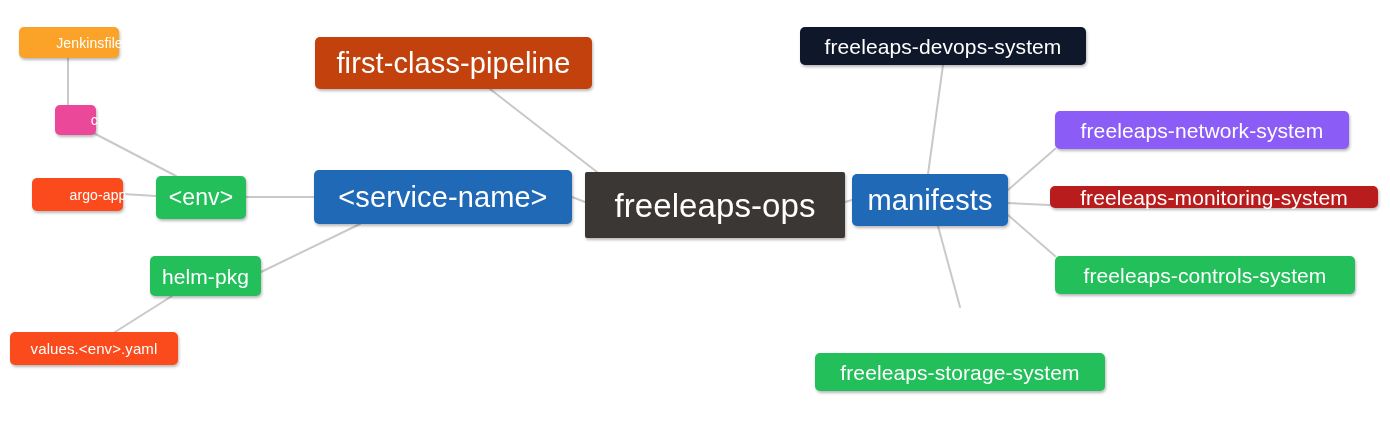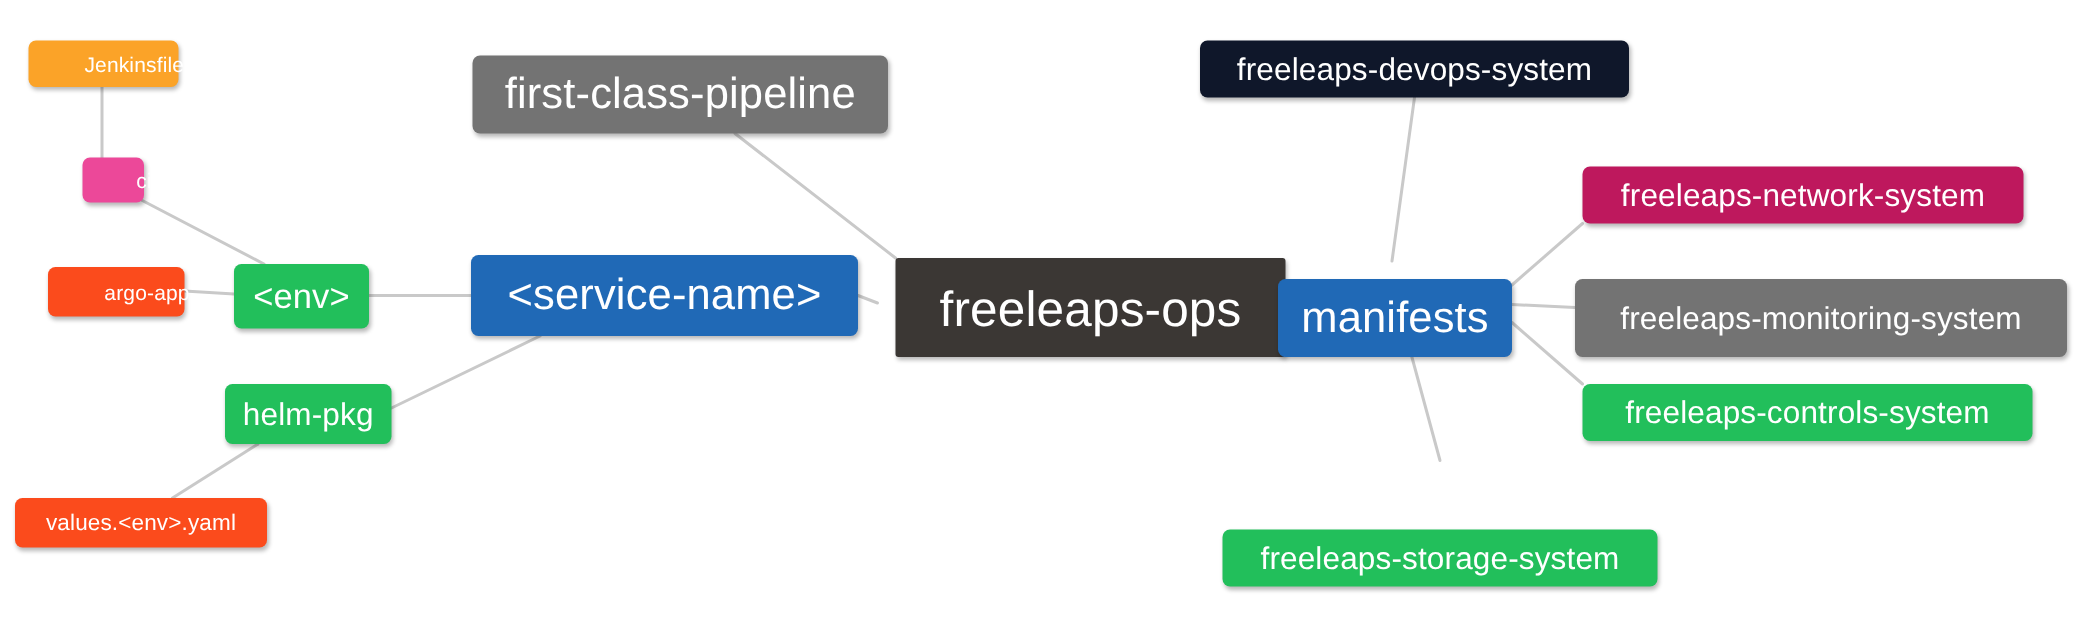--- a/index.html
+++ b/index.html
@@ -33,21 +33,20 @@
     color: #ffffff;
     white-space: nowrap;
     border-radius: 5px;
     box-shadow: 1px 2px 3px rgba(0,0,0,0.28);
     line-height: 1;
     letter-spacing: 0.1px;
     user-select: none;
   }
   .node.root {
     border-radius: 2px;
-    margin-left: 12px;
   }
   
   .tier-root   { font-size: 33px; }
   .tier-one    { font-size: 29px; }
   .tier-two    { font-size: 23px; }
   .tier-three  { font-size: 21px; }
   .tier-small  { font-size: 14px; padding-left: 41px; }
   .tier-tiny   { font-size: 15px; }
 </style>
 </head>
@@ -70,24 +69,24 @@
       <line x1="1008" y1="215" x2="1055" y2="256" stroke="#c9c9c9" stroke-width="2" stroke-linecap="round"></line>
       <line x1="938" y1="226" x2="960" y2="307" stroke="#c9c9c9" stroke-width="2" stroke-linecap="round"></line>
     </svg>
   <div id="node-layer">
       <div class="node tier-root root" style="left: 585px; top: 172px; width: 260px; height: 66px; background: rgb(59, 55, 52);">
         <span>freeleaps-ops</span>
       </div>
       <div class="node tier-one" style="left: 314px; top: 170px; width: 258px; height: 54px; background: rgb(32, 105, 182);">
         <span>&lt;service-name&gt;</span>
       </div>
-      <div class="node tier-one" style="left: 852px; top: 174px; width: 156px; height: 52px; background: rgb(32, 105, 182); margin-top: 12px;">
+      <div class="node tier-one" style="left: 852px; top: 174px; width: 156px; height: 52px; background: rgb(32, 105, 182);">
         <span>manifests</span>
       </div>
-      <div class="node tier-one" style="left: 315px; top: 37px; width: 277px; height: 52px; background: #737373;">
+      <div class="node tier-one" style="left: 315px; top: 37px; width: 277px; height: 52px; background: #c2410c;">
         <span>first-class-pipeline</span>
       </div>
       <div class="node tier-two" style="left: 156px; top: 176px; width: 90px; height: 43px; background: rgb(34, 191, 91);">
         <span>&lt;env&gt;</span>
       </div>
       <div class="node tier-three" style="left: 150px; top: 256px; width: 111px; height: 40px; background: rgb(34, 191, 91);">
         <span>helm-pkg</span>
       </div>
       <div class="node tier-small" style="left: 32px; top: 178px; width: 91px; height: 33px; background: rgb(251, 75, 28);">
         <span>argo-app</span>
@@ -97,24 +96,24 @@
       </div>
       <div class="node tier-small" style="left: 19px; top: 27px; width: 100px; height: 31px; background: rgb(251, 163, 40);">
         <span>Jenkinsfile</span>
       </div>
       <div class="node tier-tiny" style="left: 10px; top: 332px; width: 168px; height: 33px; background: rgb(251, 75, 28);">
         <span>values.&lt;env&gt;.yaml</span>
       </div>
       <div class="node tier-three" style="left: 800px; top: 27px; width: 286px; height: 38px; background: #0f172a;">
         <span>freeleaps-devops-system</span>
       </div>
-      <div class="node tier-three" style="left: 1055px; top: 111px; width: 294px; height: 38px; background: #be185d;">
+      <div class="node tier-three" style="left: 1055px; top: 111px; width: 294px; height: 38px; background: #8b5cf6;">
         <span>freeleaps-network-system</span>
       </div>
-      <div class="node tier-three" style="left: 1050px; top: 186px; width: 328px; height: 52px; background: #737373; align-items: center;">
+      <div class="node tier-three" style="left: 1050px; top: 186px; width: 328px; height: 22px; background: #b91c1c; align-items: center;">
         <span>freeleaps-monitoring-system</span>
       </div>
       <div class="node tier-three" style="left: 1055px; top: 256px; width: 300px; height: 38px; background: rgb(34, 191, 91);">
         <span>freeleaps-controls-system</span>
       </div>
       <div class="node tier-three" style="left: 815px; top: 307px; width: 290px; height: 38px; background: rgb(34, 191, 91); margin-top: 46px;">
         <span>freeleaps-storage-system</span>
       </div>
     </div>
 </div>

